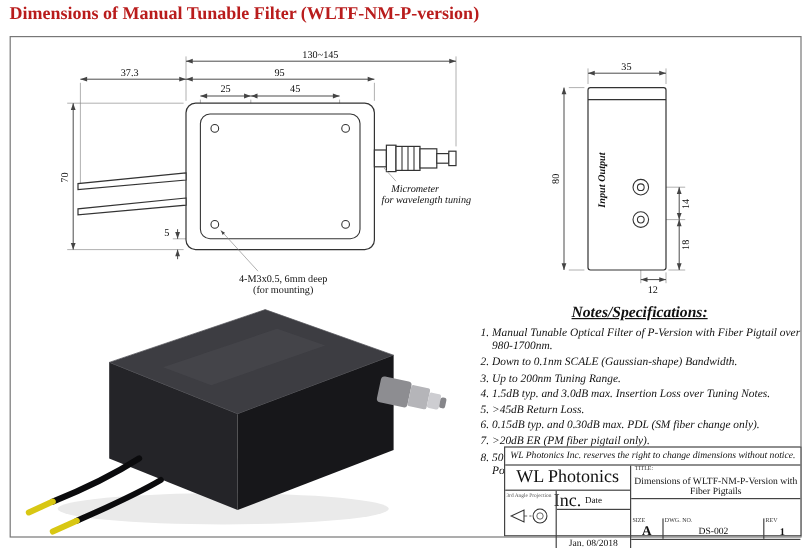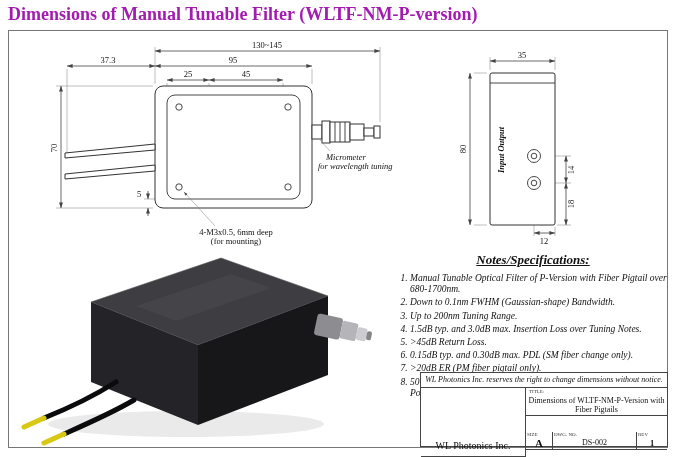--- a/index.html
+++ b/index.html
@@ -1,37 +1,37 @@
 <!DOCTYPE html>
 <html><head>
 <meta charset="utf-8">
 <style>
   html,body{margin:0;padding:0;}
   body{width:677px;height:457px;position:relative;background:#fff;overflow:hidden;
        font-family:"Liberation Serif",serif;color:#111;}
-  .page-title{position:absolute;left:8px;top:4px;font-size:18px;font-weight:bold;color:#a21caf;white-space:nowrap;}
+  .page-title{position:absolute;left:8px;top:4px;font-size:15px;font-weight:bold;color:#b91c1c;white-space:nowrap;}
   .frame{position:absolute;left:8px;top:30px;width:658px;height:416px;border:1px solid #777;background:#fff;}
   svg{position:absolute;overflow:visible;}
   .outline{fill:#fff;stroke:#333;stroke-width:1;}
   .thin{fill:none;stroke:#333;stroke-width:0.9;}
   .dim{stroke:#444;stroke-width:0.8;fill:none;}
   .ext{stroke:#888;stroke-width:0.55;fill:none;}
   .dtext{font-size:8.5px;fill:#111;font-family:"Liberation Serif",serif;}
   .itext{font-style:italic;}
   .hole{fill:#fff;stroke:#333;stroke-width:0.9;}
   .notes{position:absolute;left:390px;top:252px;width:286px;}
   .notes-heading{font-size:13px;font-weight:bold;font-style:italic;text-decoration:underline;margin:0 0 5px 0;text-align:center;}
   .notes ol{margin:0;padding-left:20px;font-size:9.5px;font-style:italic;}
   .notes li{margin-bottom:2px;line-height:1.18;}
   .titleblock{position:absolute;left:420px;top:372px;width:248px;height:75px;border:1px solid #444;
               background:#fff;display:flex;flex-direction:column;box-sizing:border-box;justify-content:space-between;}
   .tb-disclaimer{height:14px;border-bottom:1px solid #444;font-size:8px;font-style:italic;text-align:center;line-height:14px;white-space:nowrap;}
   .tb-main{flex:1;display:flex;}
   .tb-left{width:104px;border-right:1px solid #444;display:flex;flex-direction:column;}
-  .tb-company{height:20px;border-bottom:1px solid #444;font-size:10px;text-align:center;line-height:20px;margin-top:48px;}
+  .tb-company{height:20px;border-bottom:1px solid #444;font-size:15px;text-align:center;line-height:20px;}
   .tb-left-lower{flex:1;display:flex;}
   .tb-proj{width:42px;border-right:1px solid #444;position:relative;}
   .tb-proj-label{position:absolute;top:1px;left:1px;font-size:4.5px;color:#555;}
   .proj-sym{position:absolute !important;left:2px;top:13px;width:38px;height:16px;}
   .tb-date-col{flex:1;display:flex;flex-direction:column;}
   .tb-date-label{height:15px;border-bottom:1px solid #444;font-size:7.5px;text-align:center;line-height:15px;}
   .tb-date-value{flex:1;font-size:8px;display:flex;align-items:center;justify-content:center;}
   .tb-right{flex:1;display:flex;flex-direction:column;gap:16px;}
   .tb-title-cell{height:28px;border-bottom:1px solid #444;padding:1px 2px;box-sizing:border-box;}
   .tb-small{font-size:5px;line-height:6px;display:block;text-align:left;padding-left:1px;color:#333;}
@@ -173,22 +173,22 @@
   </g>
   <path d="M100,132 C78,146 48,160 28,168" stroke="#0b0b0d" stroke-width="5" fill="none" stroke-linecap="round"></path>
   <path d="M28,168 L8,177" stroke="#d8c713" stroke-width="5" fill="none" stroke-linecap="round"></path>
   <path d="M118,150 C96,163 66,176 48,184" stroke="#0b0b0d" stroke-width="5" fill="none" stroke-linecap="round"></path>
   <path d="M48,184 L28,193" stroke="#d8c713" stroke-width="5" fill="none" stroke-linecap="round"></path>
 </svg>
 
 <div class="notes">
   <div class="notes-heading">Notes/Specifications:</div>
   <ol>
-    <li>Manual Tunable Optical Filter of P-Version with Fiber Pigtail over 680-1700nm.</li>
-    <li>Down to 0.1nm FWHM (Gaussian-shape) Bandwidth.</li>
+    <li>Manual Tunable Optical Filter of P-Version with Fiber Pigtail over 980-1700nm.</li>
+    <li>Down to 0.1nm SCALE (Gaussian-shape) Bandwidth.</li>
     <li>Up to 200nm Tuning Range.</li>
     <li>1.5dB typ. and 3.0dB max. Insertion Loss over Tuning Notes.</li>
     <li>&gt;45dB Return Loss.</li>
     <li>0.15dB typ. and 0.30dB max. PDL (SM fiber change only).</li>
     <li>&gt;20dB ER (PM fiber pigtail only).</li>
     <li>500mW (CW) max. Optical Input Power. Up to 5.0W (CW) Optical Power Handling Available on Request.</li>
   </ol>
 </div>
 
 <div class="titleblock">

